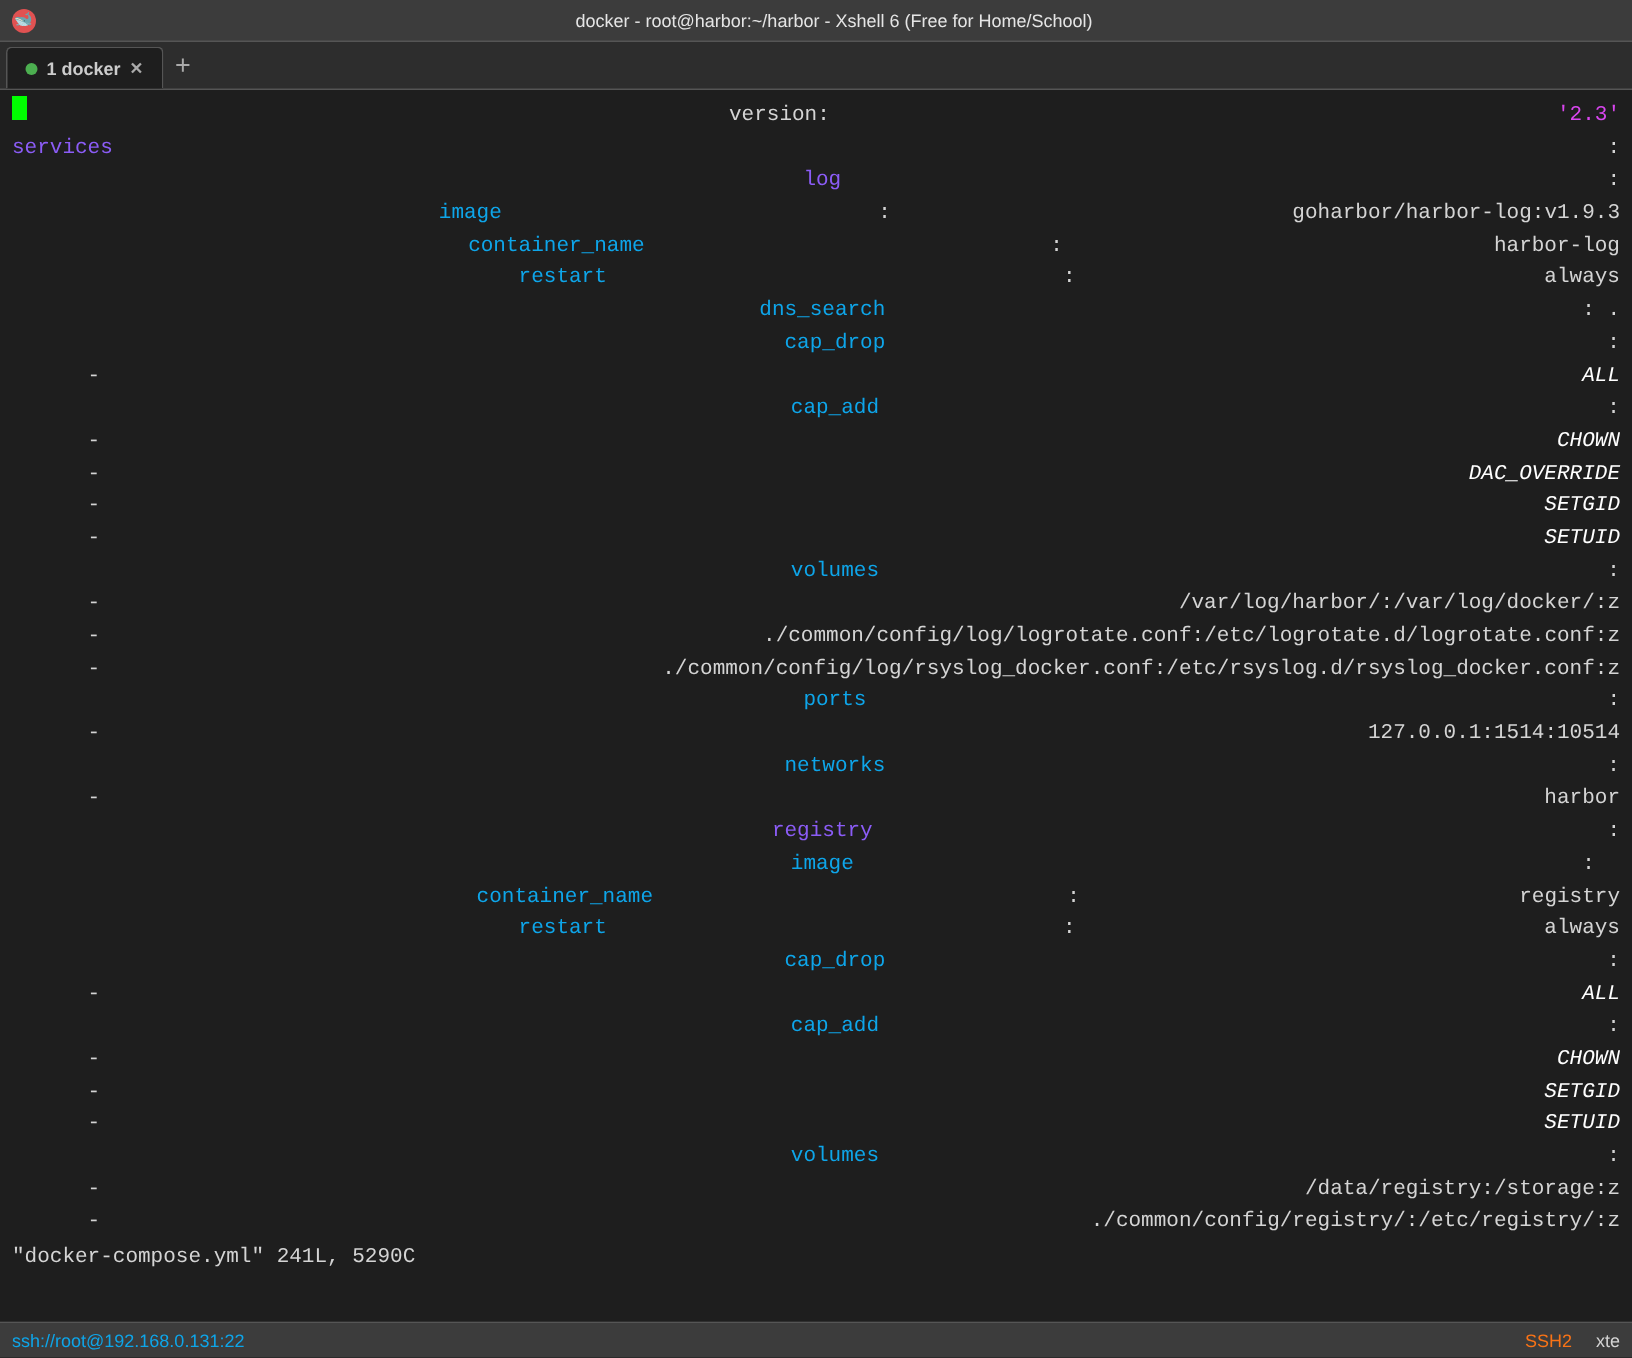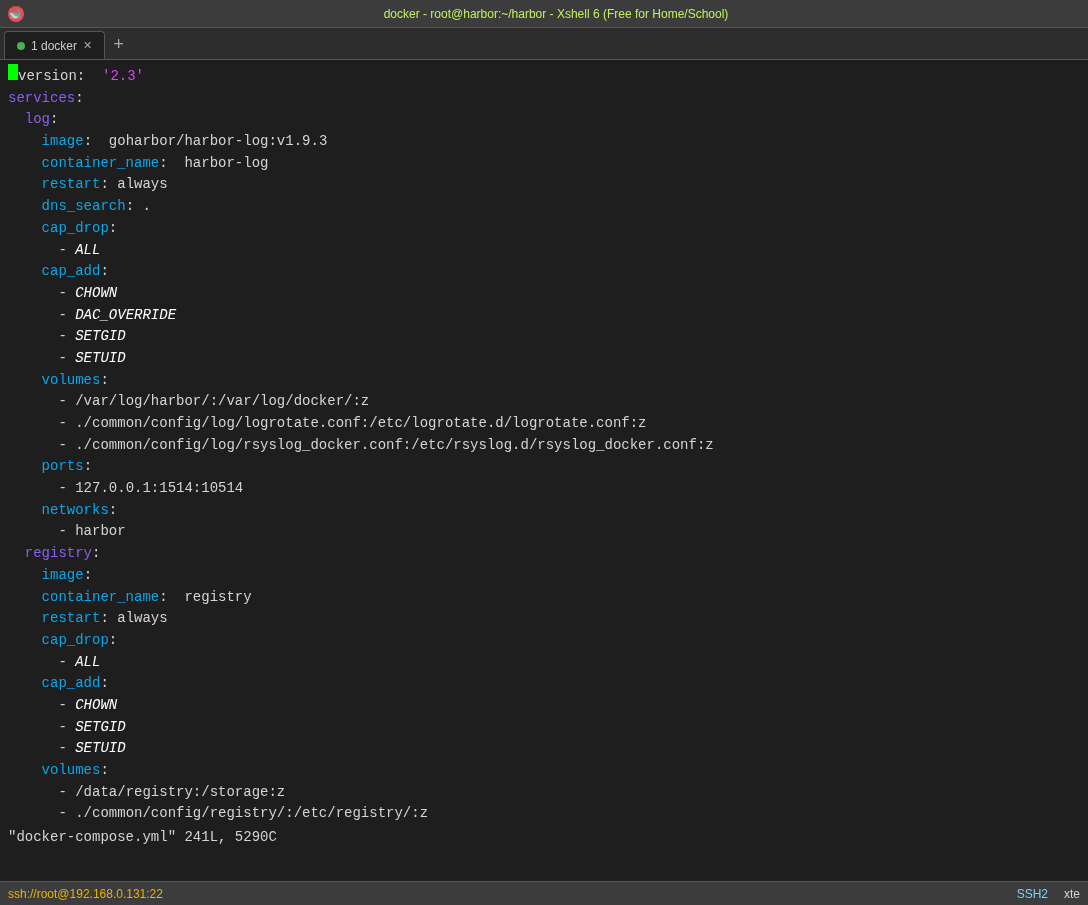--- a/index.html
+++ b/index.html
@@ -32,21 +32,21 @@
       border-radius: 50%;
       background: #e05252;
       display: flex;
       align-items: center;
       justify-content: center;
       font-size: 10px;
       color: white;
       font-weight: bold;
     }
     .title-bar-text {
-      color: #bef264;
+      color: #e5e5e5;
       font-size: 12px;
       font-family: Arial, sans-serif;
       flex: 1;
       text-align: center;
     }
 
     
     .tab-bar {
       background: #2d2d2d;
       height: 32px;
@@ -63,20 +63,21 @@
       border-radius: 4px 4px 0 0;
       padding: 4px 12px;
       font-size: 12px;
       font-family: Arial, sans-serif;
       color: #ccc;
       display: flex;
       align-items: center;
       gap: 6px;
       cursor: pointer;
       height: 28px;
+      font-weight: bold;
     }
     .tab .tab-dot {
       width: 8px;
       height: 8px;
       border-radius: 50%;
       background: #4caf50;
     }
     .tab .tab-close {
       color: #aaa;
       font-size: 11px;
@@ -98,20 +99,21 @@
       flex: 1;
       padding: 4px 8px;
       overflow: hidden;
       position: relative;
     }
     .line {
       line-height: 1.55;
       white-space: pre;
       display: flex;
       align-items: baseline;
+      justify-content: space-between;
     }
     .cursor-block {
       display: inline-block;
       width: 10px;
       height: 16px;
       background: #00ff00;
       vertical-align: middle;
     }
 
     
@@ -128,22 +130,22 @@
       display: flex;
       align-items: center;
       padding: 0 8px;
       font-size: 12px;
       font-family: Arial, sans-serif;
       color: #ccc;
       border-top: 1px solid #555;
       flex-shrink: 0;
       justify-content: space-between;
     }
-    .status-left { color: #eab308; }
-    .status-right { color: #7dd3fc; }
+    .status-left { color: #0ea5e9; }
+    .status-right { color: #f97316; }
   </style>
 </head>
 <body>
 
 <div class="title-bar">
   <div class="title-bar-icon">🐋</div>
   <span class="title-bar-text">docker - root@harbor:~/harbor - Xshell 6 (Free for Home/School)</span>
 </div>
 
 <div class="tab-bar">

